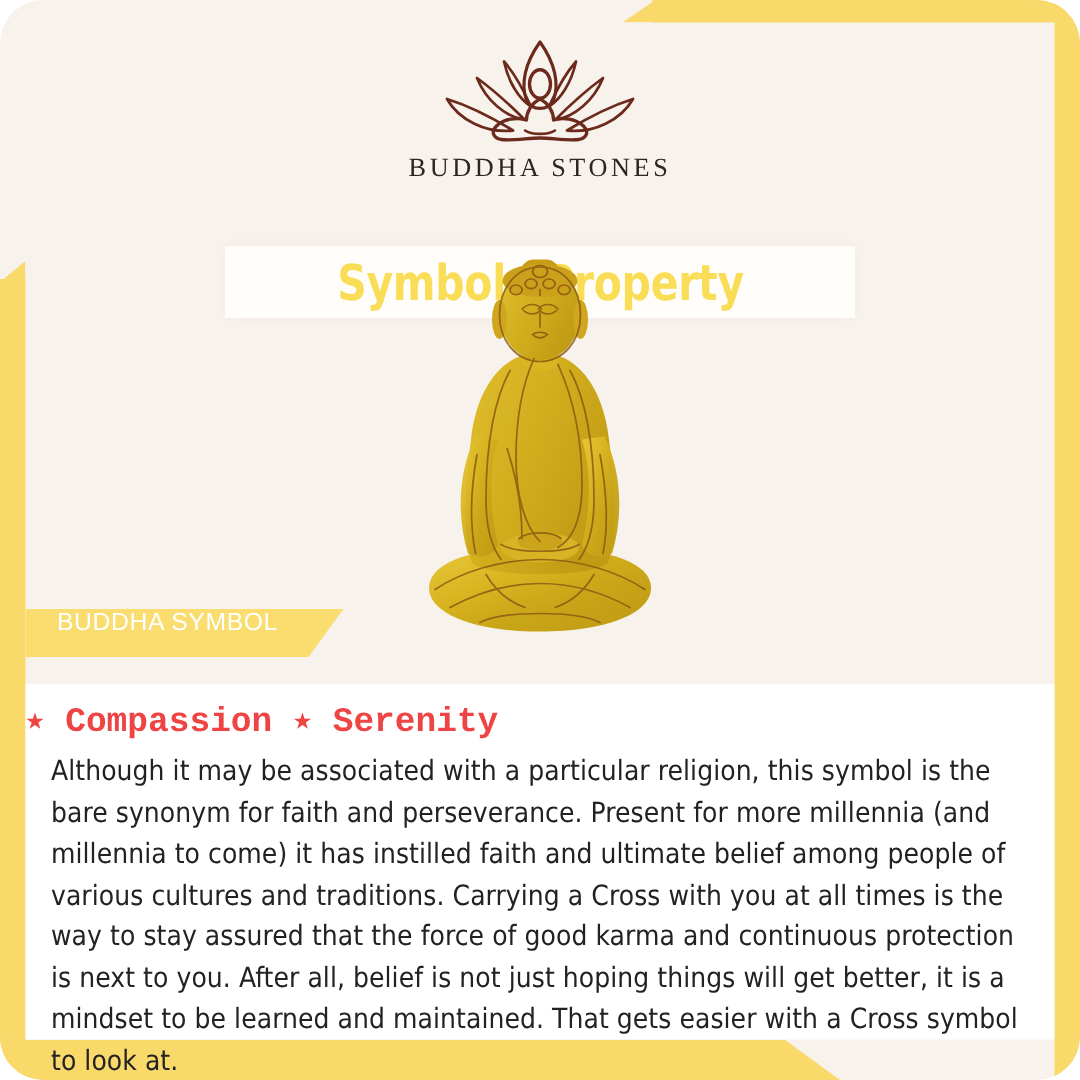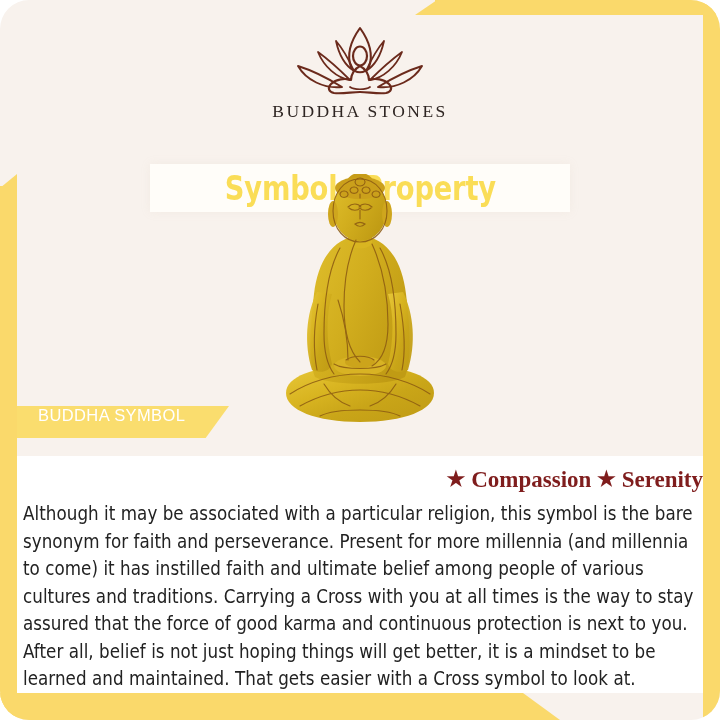--- a/index.html
+++ b/index.html
@@ -155,34 +155,34 @@
   
   .content-card {
     position: absolute;
     left: 17px;
     top: 456px;
     width: 686px;
     height: 237px;
     background: #ffffff;
   }
   .virtues {
-    text-align: right;
+    text-align: left;
     margin-top: 11px;
-    font-family: Liberation Serif, serif;
+    font-family: Liberation Mono, monospace;
     font-weight: 700;
     font-size: 23px;
-    color: #7f1d1d;
+    color: #ef4444;
     letter-spacing: 0px;
   }
   .virtues .star {
     font-size: 21px;
     vertical-align: 1px;
   }
   .body-copy {
-    margin: 7px 9px 0 6px;
+    margin: 7px 9px 0 17px;
     font-family: "Liberation Sans Narrow", "DejaVu Sans Condensed", "Liberation Sans", sans-serif;
     font-size: 18.6px;
     line-height: 27.5px;
     color: #222222;
     text-align: left;
     letter-spacing: 0.05px;
   }
 </style>
 </head>
 <body>

